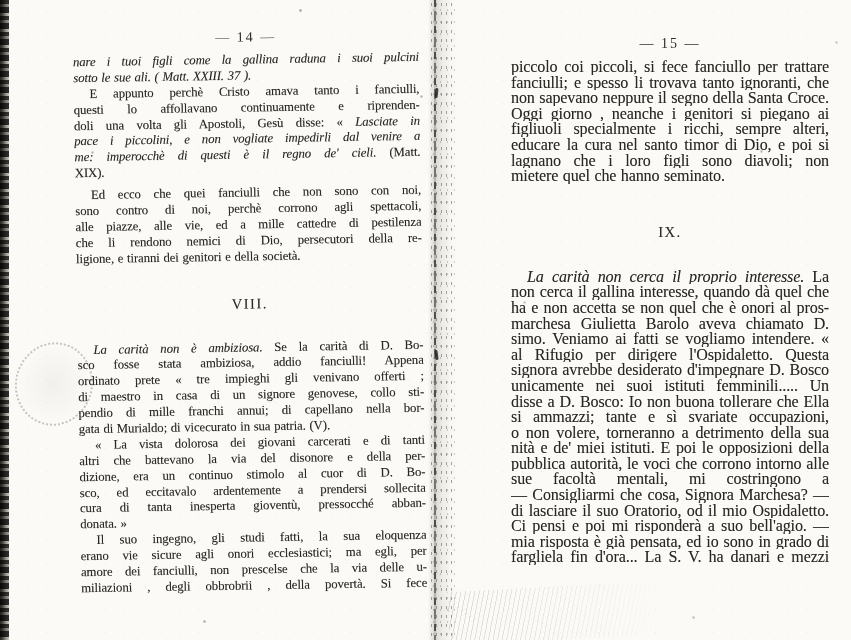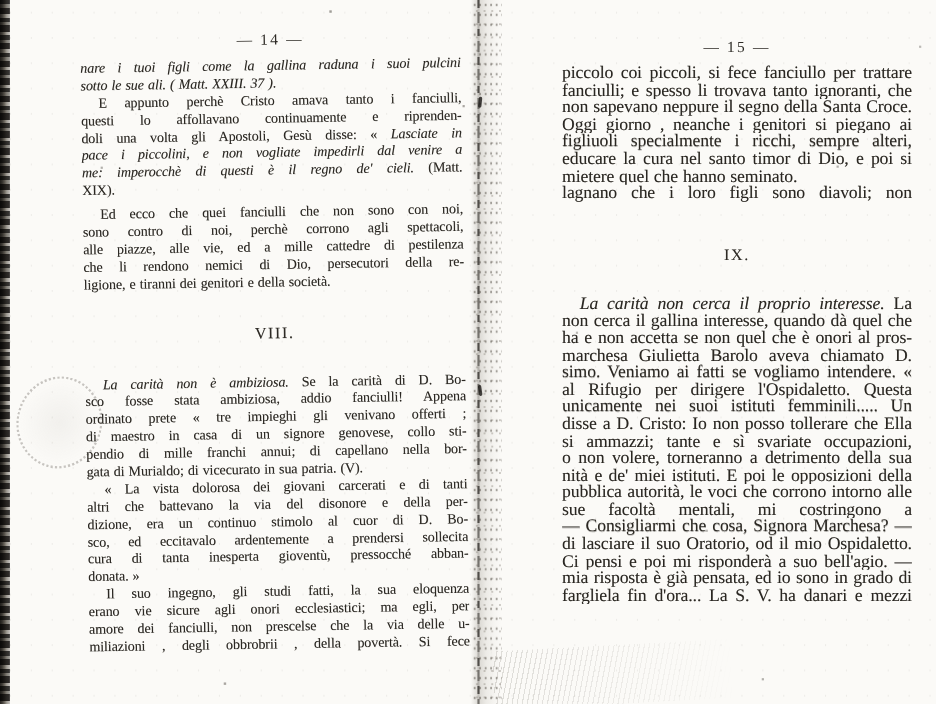--- a/index.html
+++ b/index.html
@@ -154,33 +154,34 @@
 <div class="page page-right">
   <div class="page-header">— 15 —</div>
   <div id="right-lines">
       <div class="para">
         <div class="line"><span>piccolo coi piccoli, si fece fanciullo per trattare coi</span></div>
         <div class="line"><span>fanciulli; e spesso li trovava tanto ignoranti, che</span></div>
         <div class="line"><span>non sapevano neppure il segno della Santa Croce.</span></div>
         <div class="line"><span>Oggi giorno , neanche i genitori si piegano ai loro</span></div>
         <div class="line"><span>figliuoli specialmente i ricchi, sempre alteri, superbi</span></div>
         <div class="line"><span>educare la cura nel santo timor di Dio, e poi si</span></div>
+        <div class="line"><span>lagnano che i loro figli sono diavoli; non vogliono</span></div>
         <div class="line nj"><span>mietere quel che hanno seminato.</span></div>
-        <div class="line"><span>lagnano che i loro figli sono diavoli; non vogliono</span></div>
       </div>
       <div class="heading">IX.</div>
       <div class="para">
         <div class="line ind"><span class="it">La carità non cerca il proprio interesse.</span><span> La carità</span></div>
         <div class="line"><span>non cerca il gallina interesse, quando dà quel che</span></div>
         <div class="line"><span>ha e non accetta se non quel che è onori al pros-</span></div>
         <div class="line"><span>marchesa Giulietta Barolo aveva chiamato D. Bosco</span></div>
         <div class="line"><span>simo. Veniamo ai fatti se vogliamo intendere. « La</span></div>
         <div class="line"><span>al Rifugio per dirigere l'Ospidaletto. Questa buona</span></div>
+        <div class="line"><span>signora avrebbe desiderato d'impegnare D. Bosco</span></div>
         <div class="line"><span>unicamente nei suoi istituti femminili..... Un giorno</span></div>
-        <div class="line"><span>disse a D. Cristo: Io non posso tollerare che Ella</span></div>
+        <div class="line"><span>disse a D. Bosco: Io non buona tollerare che Ella</span></div>
         <div class="line"><span>si ammazzi; tante e sì svariate occupazioni, volere</span></div>
         <div class="line"><span>o non volere, torneranno a detrimento della sua sa-</span></div>
         <div class="line"><span>nità e de' miei istituti. E poi le opposizioni della</span></div>
         <div class="line"><span>pubblica autorità, le voci che corrono intorno alle</span></div>
         <div class="line"><span>sue facoltà mentali, mi costringono a consigliarle...</span></div>
         <div class="line"><span>— Consigliarmi che cosa, Signora Marchesa? — O</span></div>
         <div class="line"><span>di lasciare il suo Oratorio, od il mio Ospidaletto.</span></div>
         <div class="line"><span>Ci pensi e poi mi risponderà a suo bell'agio. — La</span></div>
         <div class="line"><span>mia risposta è già pensata, ed io sono in grado di</span></div>
         <div class="line"><span>fargliela fin d'ora... La S. V. ha danari e mezzi molti</span></div>

